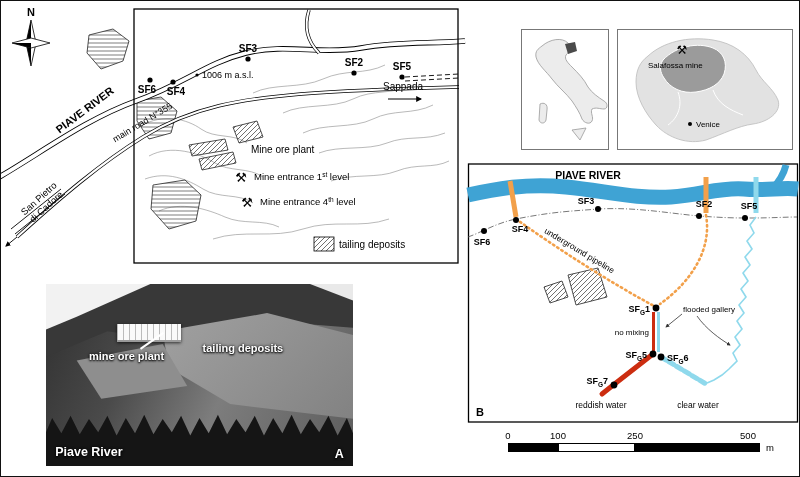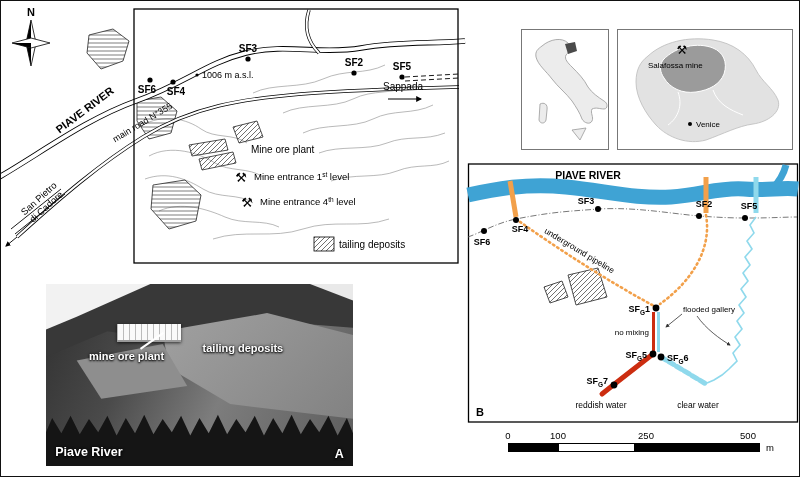--- a/index.html
+++ b/index.html
@@ -261,21 +261,21 @@
     <path d="M231,155 C240,168 254,178 264,184" fill="none" stroke="#333" stroke-width="0.8" marker-end="url(#arrB)"></path>
     <text x="135" y="247" text-anchor="middle" font-size="8.5">reddish water</text>
     <text x="232" y="247" text-anchor="middle" font-size="8.5">clear water</text>
 
     <text x="10" y="255" font-size="11" font-weight="bold">B</text>
   </svg>
 
   <div class="scalebar">
     <span class="tick" style="left:20px">0</span>
     <span class="tick" style="left:70px">100</span>
-    <span class="tick" style="left:158px">250</span>
+    <span class="tick" style="left:147px">250</span>
     <span class="tick" style="left:260px">500</span>
     <div class="bar">
       <div class="seg" style="left:0;width:50px"></div>
       <div class="seg" style="left:125px;width:125px"></div>
     </div>
     <span class="unit" style="left:278px;top:12px">m</span>
   </div>
 
 </div>
 

